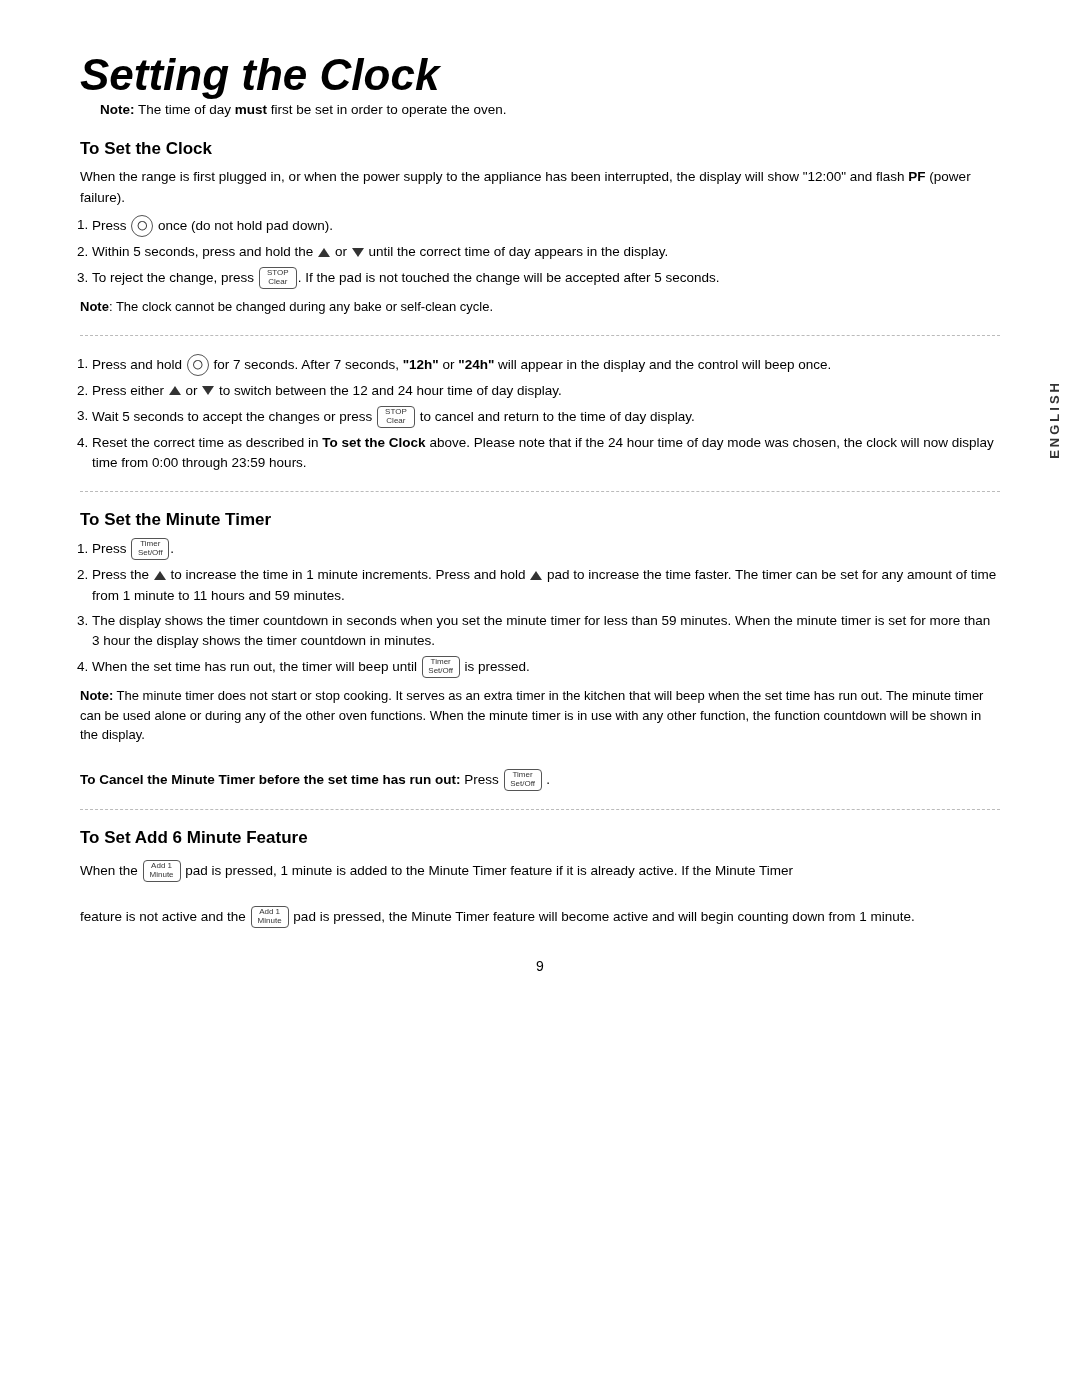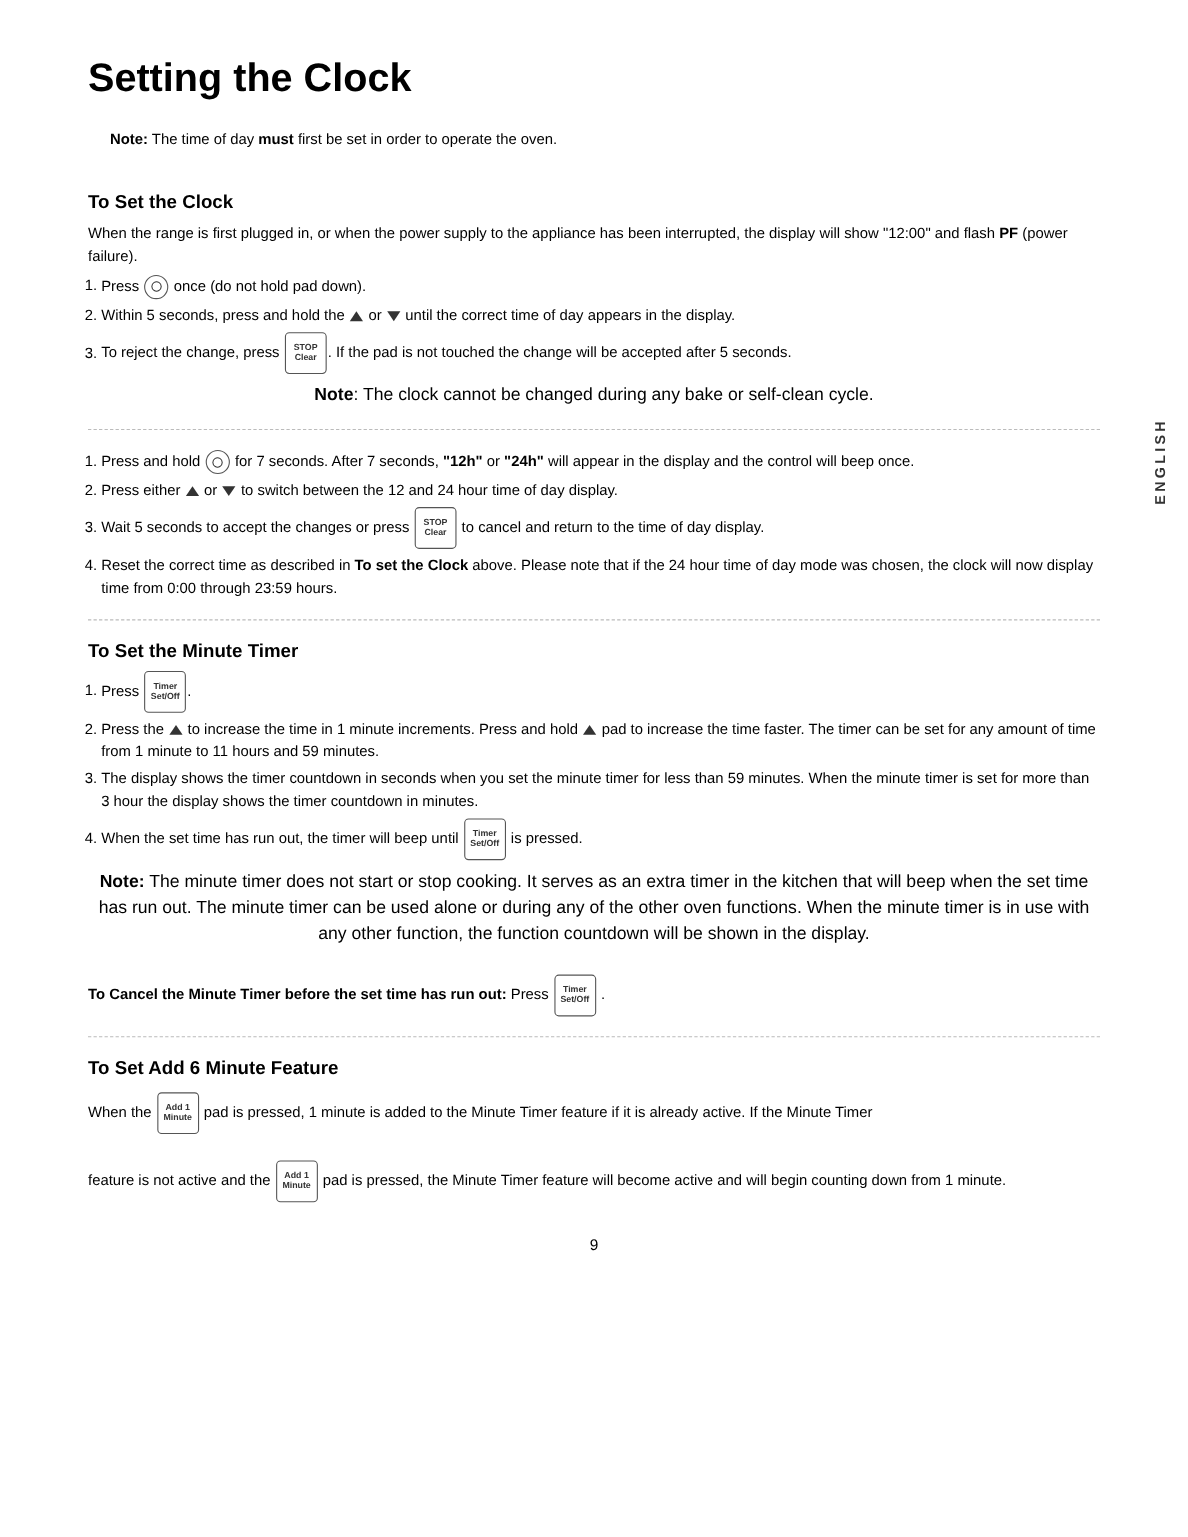--- a/index.html
+++ b/index.html
@@ -7,27 +7,28 @@
       background: #fff;
       font-family: Arial, Helvetica, sans-serif;
       font-size: 14px;
       color: #000;
       width: 1080px;
       min-height: 1397px;
       position: relative;
       padding: 50px 80px 50px 80px;
     }
     h1 {
-      font-size: 36px;
-      font-weight: bold;
-      margin-bottom: 25px;
+      font-size: 44px;
+      font-weight: bold;
+      margin-bottom: 0;
+      font-style: italic;
     }
     .note-line {
       font-size: 13.5px;
-      margin-bottom: 36px;
+      margin-bottom: 18px;
       padding-left: 20px;
     }
     .note-line b, b { font-weight: bold; }
     h2 {
       font-size: 17px;
       font-weight: bold;
       margin-bottom: 8px;
     }
     .section {
       margin-bottom: 4px;
@@ -40,25 +41,24 @@
       margin-bottom: 5px;
       font-size: 13.5px;
       line-height: 1.5;
     }
     .divider {
       border: none;
       border-top: 1px dashed #bbb;
       margin: 18px 0;
     }
     .note-block {
-      font-size: 16px;
+      font-size: 13px;
       margin-top: 8px;
       margin-bottom: 8px;
       line-height: 1.5;
-      text-align: center;
     }
     
     .btn-icon {
       display: inline-flex;
       align-items: center;
       justify-content: center;
       border: 1.5px solid #555;
       border-radius: 50%;
       width: 22px;
       height: 22px;
@@ -72,23 +72,23 @@
       margin: 0 1px;
       padding: 1px;
     }
     .btn-icon-rect {
       display: inline-flex;
       align-items: center;
       justify-content: center;
       border: 1.5px solid #555;
       border-radius: 4px;
       width: 34px;
-      height: 38px;
+      height: 22px;
       font-size: 8px;
-      font-weight: bold;
+      font-weight: normal;
       vertical-align: middle;
       background: #fff;
       color: #333;
       line-height: 1.1;
       text-align: center;
       margin: 0 1px;
       padding: 1px 18px;
     }
     .arrow-up {
       display: inline-block;

